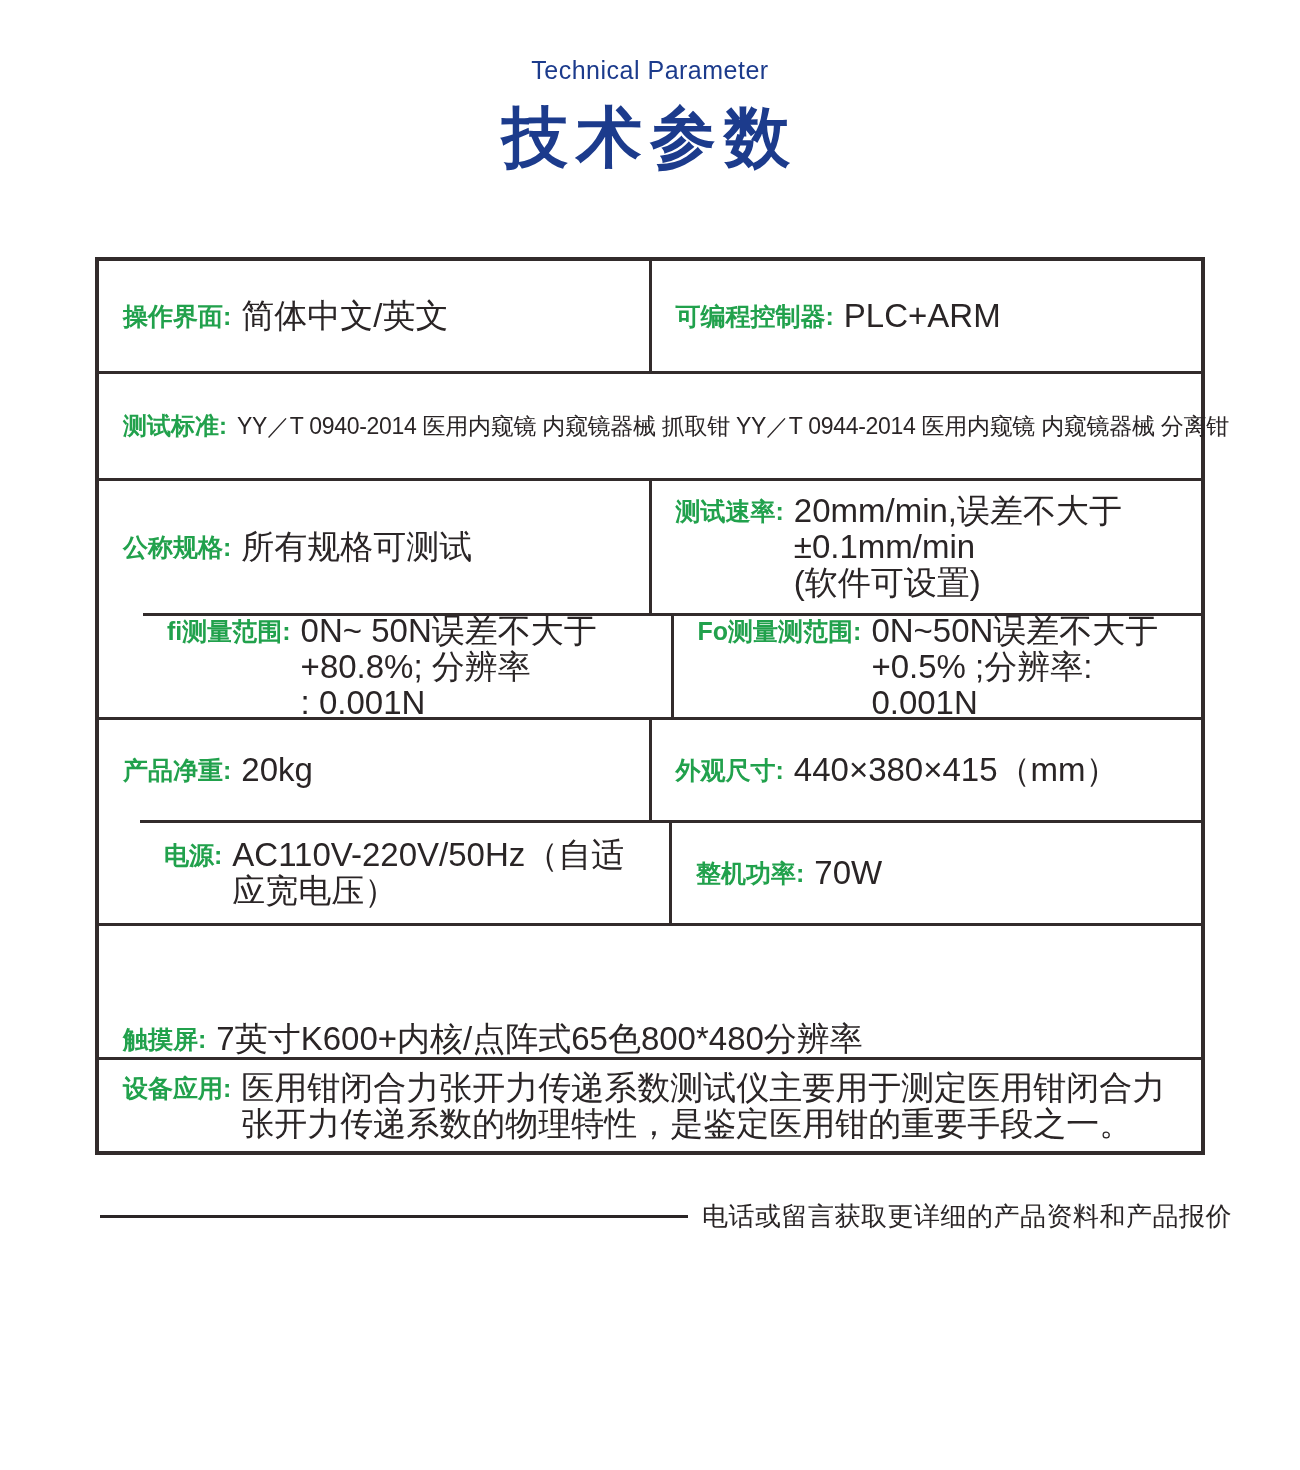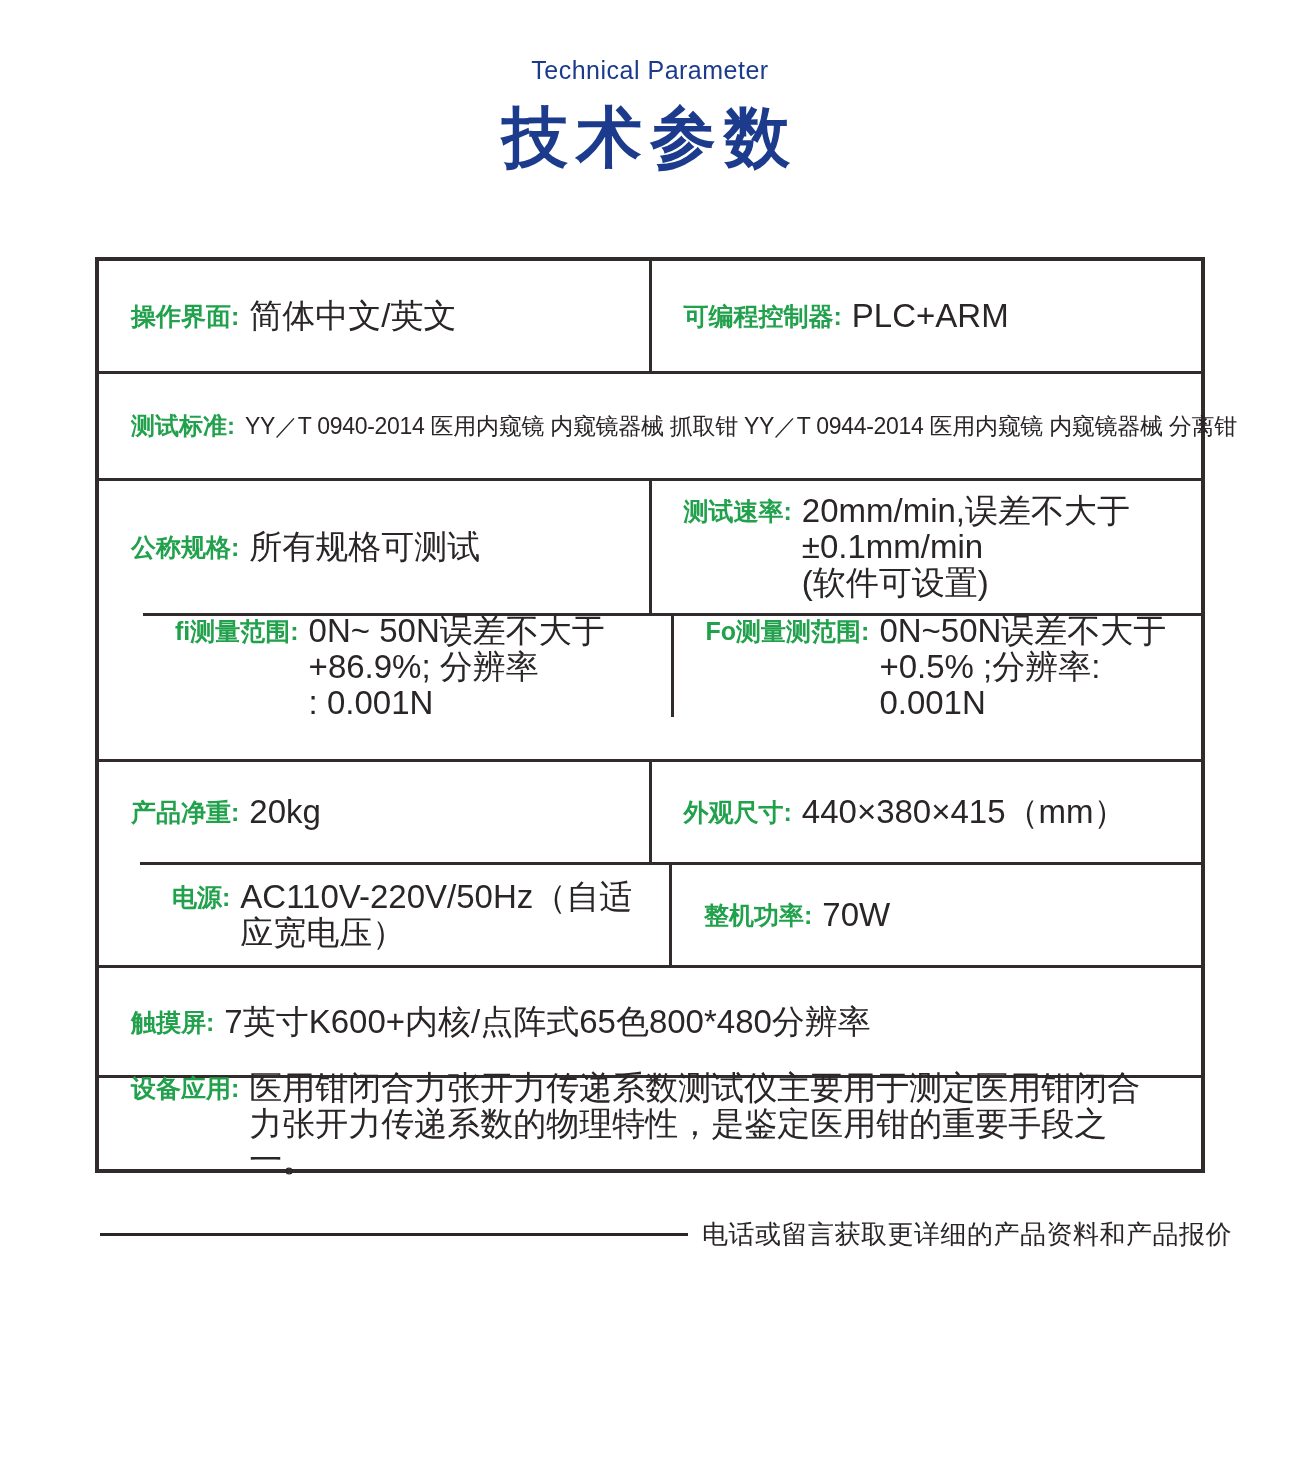--- a/index.html
+++ b/index.html
@@ -23,27 +23,27 @@
   .spec-table {
     width: 1110px; margin: 74px auto 0;
     border: 4px solid var(--border, #322b2b);
   }
   .row { display: flex; }
   .row + .row { border-top: 3px solid var(--border, #322b2b); }
   .row:nth-child(1) { height: 110px; }
   .row:nth-child(2) { height: 107px; }
   .row:nth-child(3) { height: 135px; }
   .row:nth-child(4) { height: 104px; margin-left: 44px; }
-  .row:nth-child(5) { height: 103px; margin-top: 42px; }
+  .row:nth-child(5) { height: 103px; }
   .row:nth-child(6) { height: 103px; margin-left: 41px; }
-  .row:nth-child(7) { height: 110px; }
+  .row:nth-child(7) { height: 134px; align-items: flex-end; }
   .row:nth-child(8) { height: 94px; }
   .cell {
     flex: 1; display: flex; align-items: center;
-    padding: 0 32px; min-width: 0;
+    padding: 0 24px; min-width: 0;
   }
   .cell + .cell { border-left: 3px solid var(--border, #322b2b); }
   .pair { display: flex; align-items: flex-start; }
   .label {
     color: var(--green, #21a14c);
     font-size: 25px; font-weight: bold; line-height: 36px;
     white-space: nowrap; margin-right: 10px;
   }
   .value {
     color: var(--text, #2a2526);
@@ -114,21 +114,21 @@
           <span class="value">20mm/min,误差不大于±0.1mm/min
 (软件可设置)</span>
         </div>
       </div>
     </div>
 
     <div class="row">
       <div class="cell">
         <div class="pair">
           <span class="label">fi测量范围:</span>
-          <span class="value">0N~ 50N误差不大于+86.9%; 分辨率
+          <span class="value">0N~ 50N误差不大于+80.8%; 分辨率
 : 0.001N</span>
         </div>
       </div>
       <div class="cell">
         <div class="pair">
           <span class="label">Fo测量测范围:</span>
           <span class="value">0N~50N误差不大于+0.5% ;分辨率:
 0.001N</span>
         </div>
       </div>

